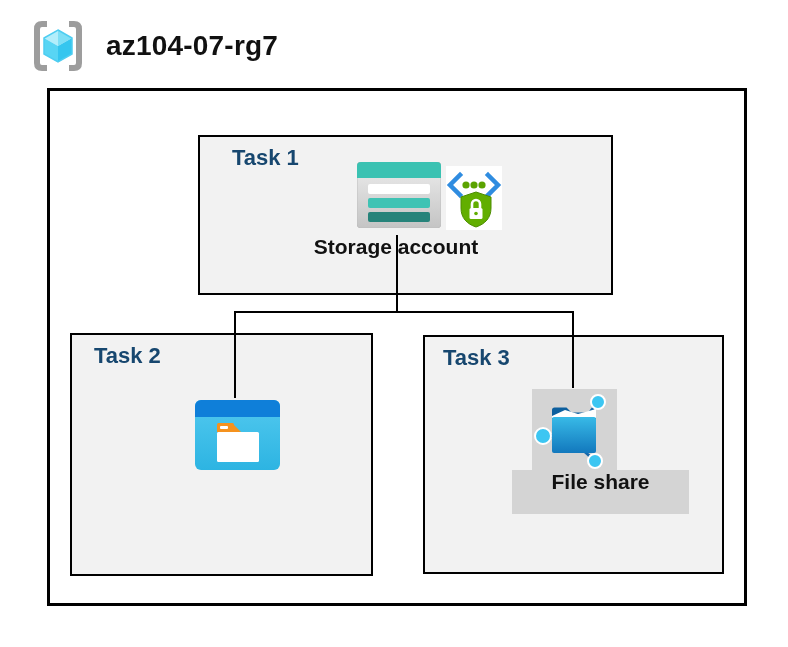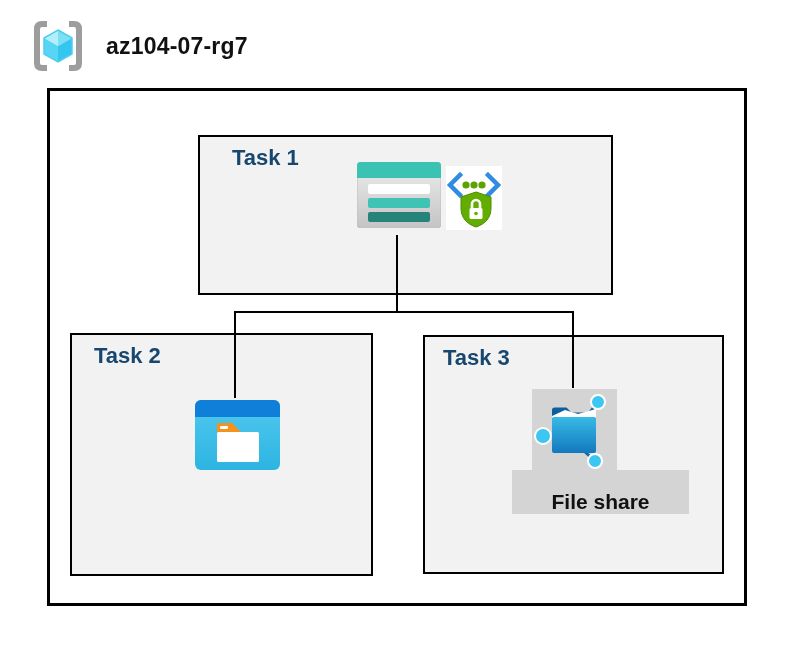--- a/index.html
+++ b/index.html
@@ -10,21 +10,21 @@
     --label-band:#D4D4D4;
     --text-black:#111111;
   }
   *{margin:0;padding:0;box-sizing:border-box;}
   html,body{background:#ffffff;}
   body{font-family:"Liberation Sans", sans-serif;}
   .stage{position:relative;width:788px;height:647px;background:#ffffff;overflow:hidden;}
 
   
   .rg-header{position:absolute;left:30px;top:18px;display:flex;align-items:center;gap:20px;}
-  .rg-title{font-size:23px;font-weight:bold;color:var(--text-black);letter-spacing:.2px;}
+  .rg-title{font-size:28px;font-weight:bold;color:var(--text-black);letter-spacing:.2px;}
 
   
   .outer-box{position:absolute;left:47px;top:88px;width:700px;height:518px;
              border:3px solid var(--box-border);background:#ffffff;z-index:1;}
 
   
   .task-box{position:absolute;background:var(--box-fill);border:2px solid var(--box-border);z-index:2;}
   .task1{left:198px;top:103px;width:415px;height:160px;margin-top:32px;}
   .task2{left:70px;top:333px;width:303px;height:243px;}
   .task3{left:423px;top:335px;width:301px;height:239px;padding-left:23px;}
@@ -41,21 +41,21 @@
   .conn-v3{left:572px;top:311px;width:2px;height:77px;}
 
   
   .icon{position:absolute;z-index:4;}
   .storage-icon{left:157px;top:25px;}
   .sas-icon{left:246px;top:29px;}
   .blob-icon{left:123px;top:65px;}
   .fs-tile{position:absolute;left:107px;top:52px;width:85px;height:81px;
            background:var(--label-band);z-index:4;display:flex;align-items:center;justify-content:center;}
   .fs-band{position:absolute;left:87px;top:133px;width:177px;height:44px;
-           background:var(--label-band);z-index:4;display:flex;align-items:flex-end;justify-content:center;}
+           background:var(--label-band);z-index:4;display:flex;align-items:flex-start;justify-content:center;}
   .resource-label{position:absolute;font-size:21px;font-weight:bold;color:var(--text-black);
                   text-align:center;z-index:5;}
   .task1 .resource-label{left:0;top:98px;width:392px;}
   .task2 .resource-label{left:0;top:153px;width:336px;}
   .fs-band .resource-label{position:static;width:auto;}
 </style>
 </head>
 <body>
 
 <div class="stage">
@@ -105,20 +105,21 @@
       <polyline points="42,9 52,19 42,29" fill="none" stroke="#2F8CE0" stroke-width="4.5" stroke-linecap="square"></polyline>
       <circle cx="20" cy="19" r="3.6" fill="#5BA300"></circle>
       <circle cx="28" cy="19" r="3.6" fill="#5BA300"></circle>
       <circle cx="36" cy="19" r="3.6" fill="#5BA300"></circle>
       <path d="M30 26 L45 31 V42 C45 52 39 58 30 61 C21 58 15 52 15 42 V31 Z" fill="#62AE00" stroke="#4C8C00" stroke-width="1"></path>
       <path d="M26 42 v-4 a4 4 0 0 1 8 0 v4" fill="none" stroke="#FFFFFF" stroke-width="2.6"></path>
       <rect x="23.5" y="42" width="13" height="11" rx="1.5" fill="#FFFFFF"></rect>
       <circle cx="30" cy="47.5" r="1.8" fill="#62AE00"></circle>
     </svg>
 
+    <div class="resource-label">Storage account</div>
   </div>
 
   <div class="task-box task2">
     <div class="task-label">Task 2</div>
 
     <svg class="icon blob-icon" width="85" height="70" viewBox="0 0 85 70">
       <defs>
         <linearGradient id="gBlob" x1="0" y1="0" x2="0" y2="1">
           <stop offset="0" stop-color="#52C9EF"></stop>
             <stop offset="1" stop-color="#2DB4E2"></stop>

